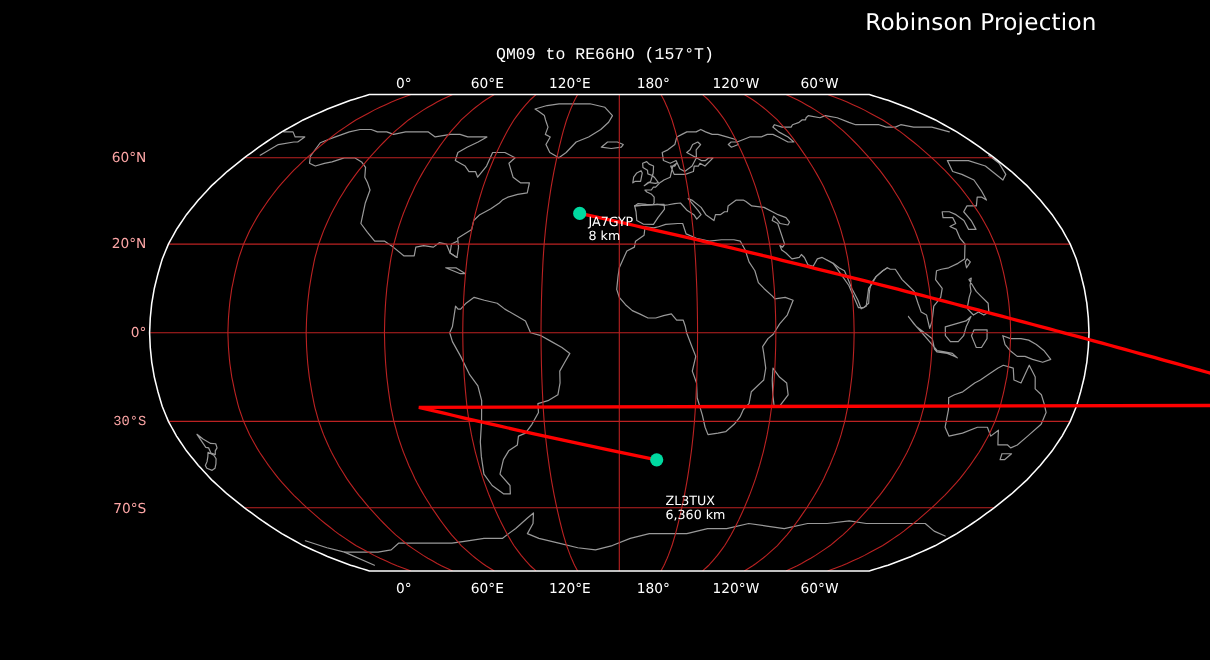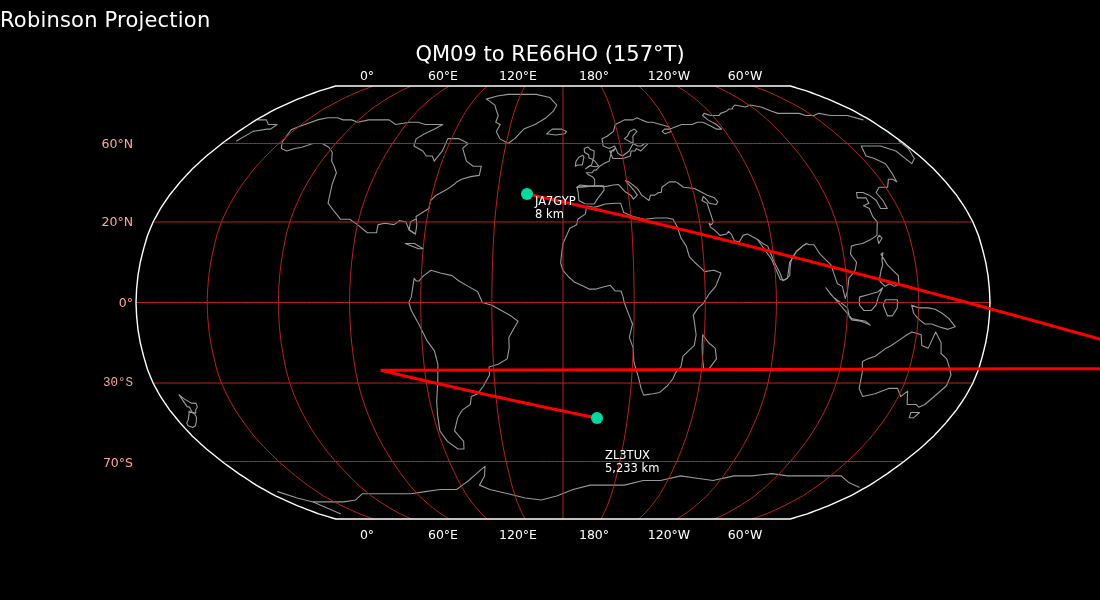--- a/index.html
+++ b/index.html
@@ -18,33 +18,35 @@
     position: relative;
     width: 1100px;
     height: 600px;
     background: #000000;
   }
   .title {
     position: absolute;
     top: 8px;
     left: 0;
     width: 972px;
-    text-align: left;
+    text-align: right;
     font-size: 21px;
     letter-spacing: 0.2px;
     color: #ffffff;
+    padding-left: 25px;
   }
   .subtitle {
     position: absolute;
     top: 42px;
     left: 0;
     width: 1100px;
     text-align: center;
-    font-size: 21px;
+    font-size: 15px;
     color: #ffffff;
+    font-family: Liberation Mono, monospace;
   }
   .lon-label {
     position: absolute;
     font-size: 12.5px;
     color: #ffffff;
     text-align: center;
     white-space: nowrap;
     transform: translateX(-50%);
   }
   .lat-label {
@@ -169,16 +171,16 @@
       <div class="lat-label" style="right: 967px; top: 462px;">70°S</div>
     </div>
 
   <div class="anno" id="anno0" style="left:535px; top:195px;">
     <span>JA7GYP</span>
     <span class="d2">8 km</span>
   </div>
 
   <div class="anno" id="anno1" style="left:605px; top:417px;margin-top:32px;">
     <span>ZL3TUX</span>
-    <span class="d2">5,233 km</span>
+    <span class="d2">6,360 km</span>
   </div>
 
 </div>
 
 </body></html>

